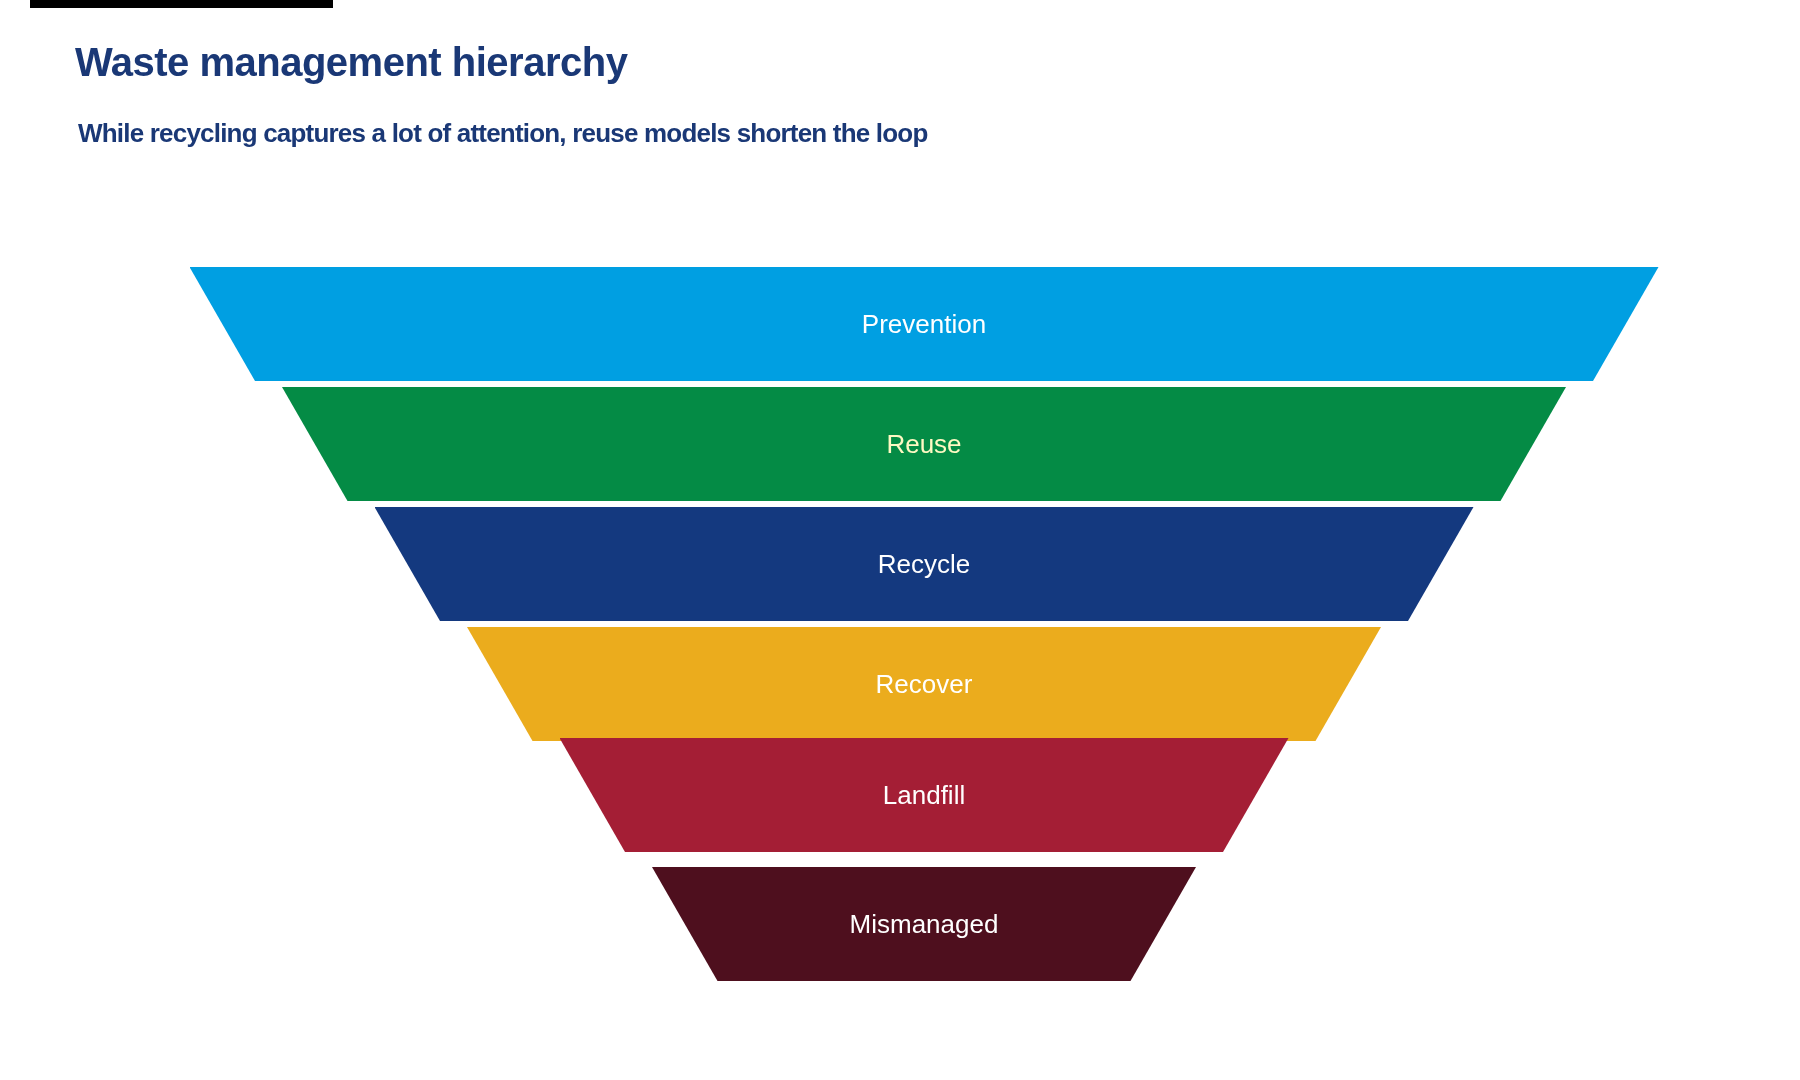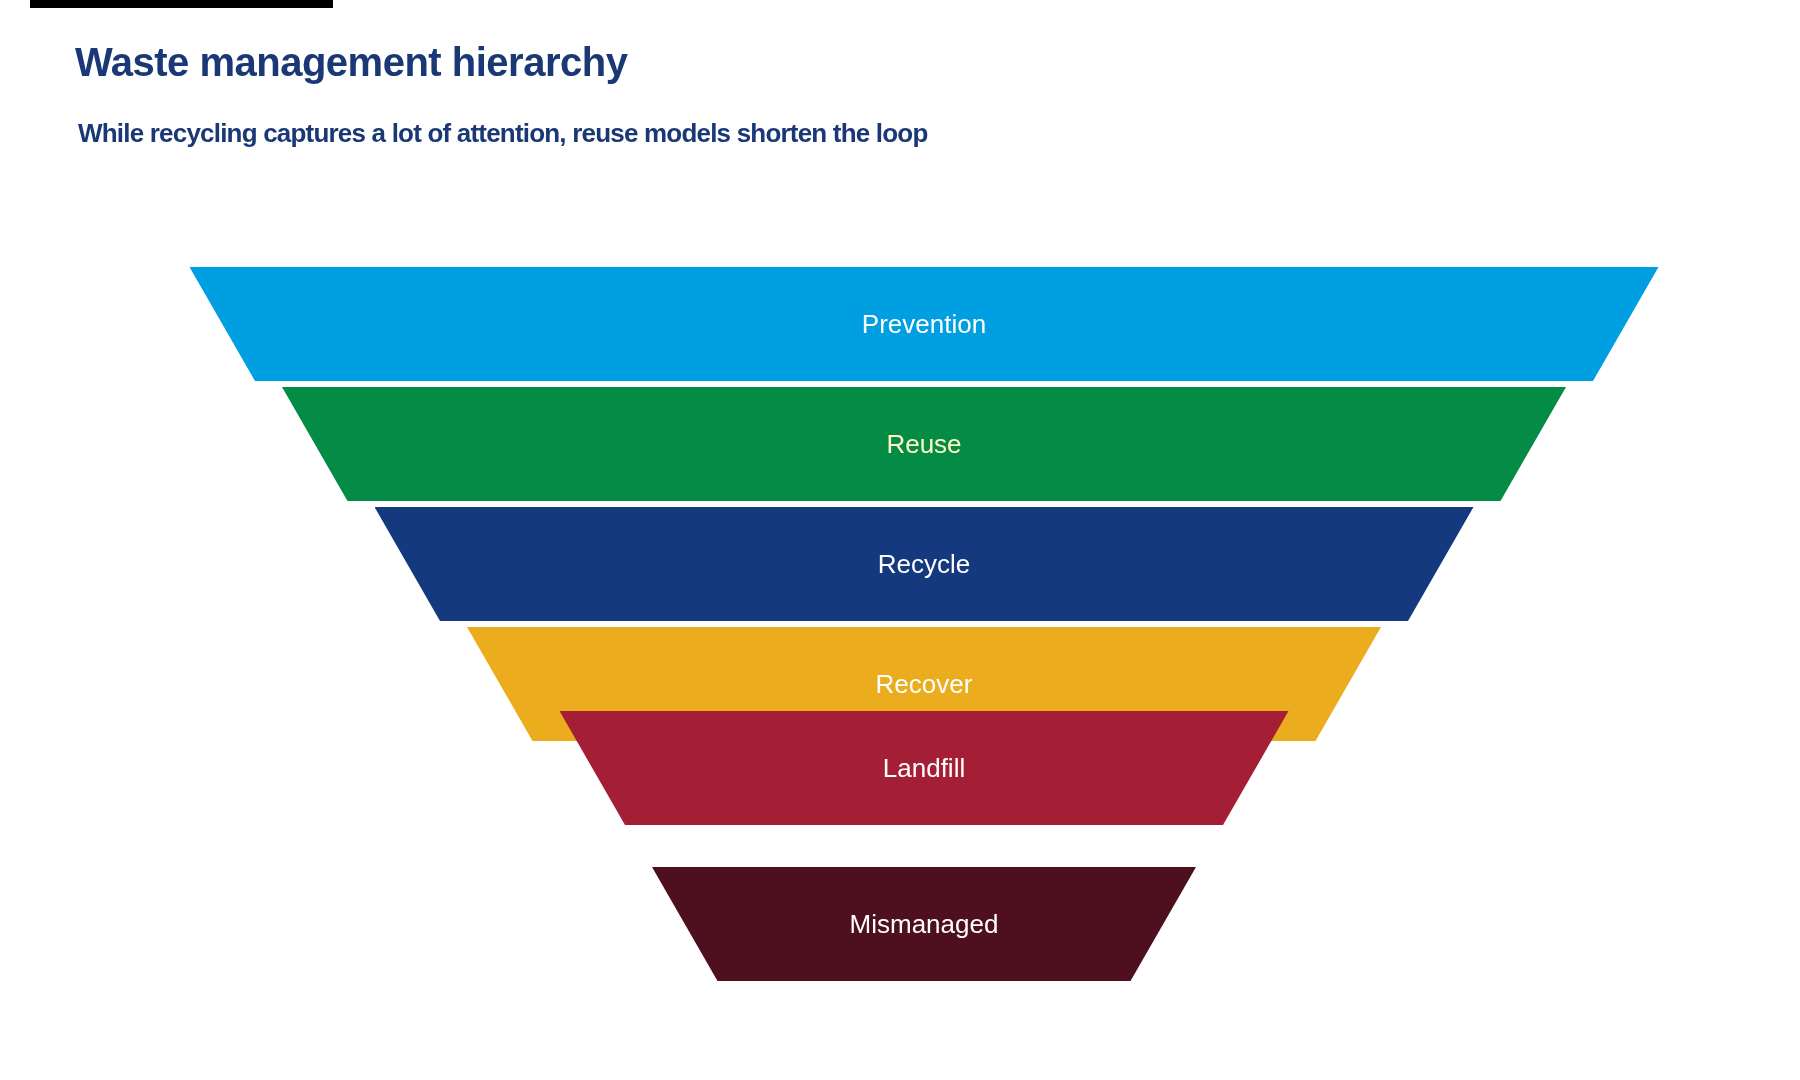--- a/index.html
+++ b/index.html
@@ -82,20 +82,20 @@
       </div>
       <div class="funnel-layer" style="left: 282px; top: 387px; width: 1284px; background: rgb(4, 139, 69);">
         <span class="funnel-label" style="color: #fef9c3;">Reuse</span>
       </div>
       <div class="funnel-layer" style="left: 374.5px; top: 507px; width: 1099px; background: rgb(20, 57, 127);">
         <span class="funnel-label" style="color: rgb(255, 255, 255);">Recycle</span>
       </div>
       <div class="funnel-layer" style="left: 467px; top: 627px; width: 914px; background: rgb(235, 172, 29);">
         <span class="funnel-label" style="color: rgb(255, 255, 255);">Recover</span>
       </div>
-      <div class="funnel-layer" style="left: 559.5px; top: 711px; width: 729px; background: rgb(164, 30, 53);">
+      <div class="funnel-layer" style="left: 559.5px; top: 738px; width: 729px; background: rgb(164, 30, 53);">
         <span class="funnel-label" style="color: rgb(255, 255, 255);">Landfill</span>
       </div>
       <div class="funnel-layer" style="left: 652px; top: 867px; width: 544px; background: rgb(78, 15, 30);">
         <span class="funnel-label" style="color: rgb(255, 255, 255);">Mismanaged</span>
       </div>
     </div>
 </div>
 
 </body></html>

